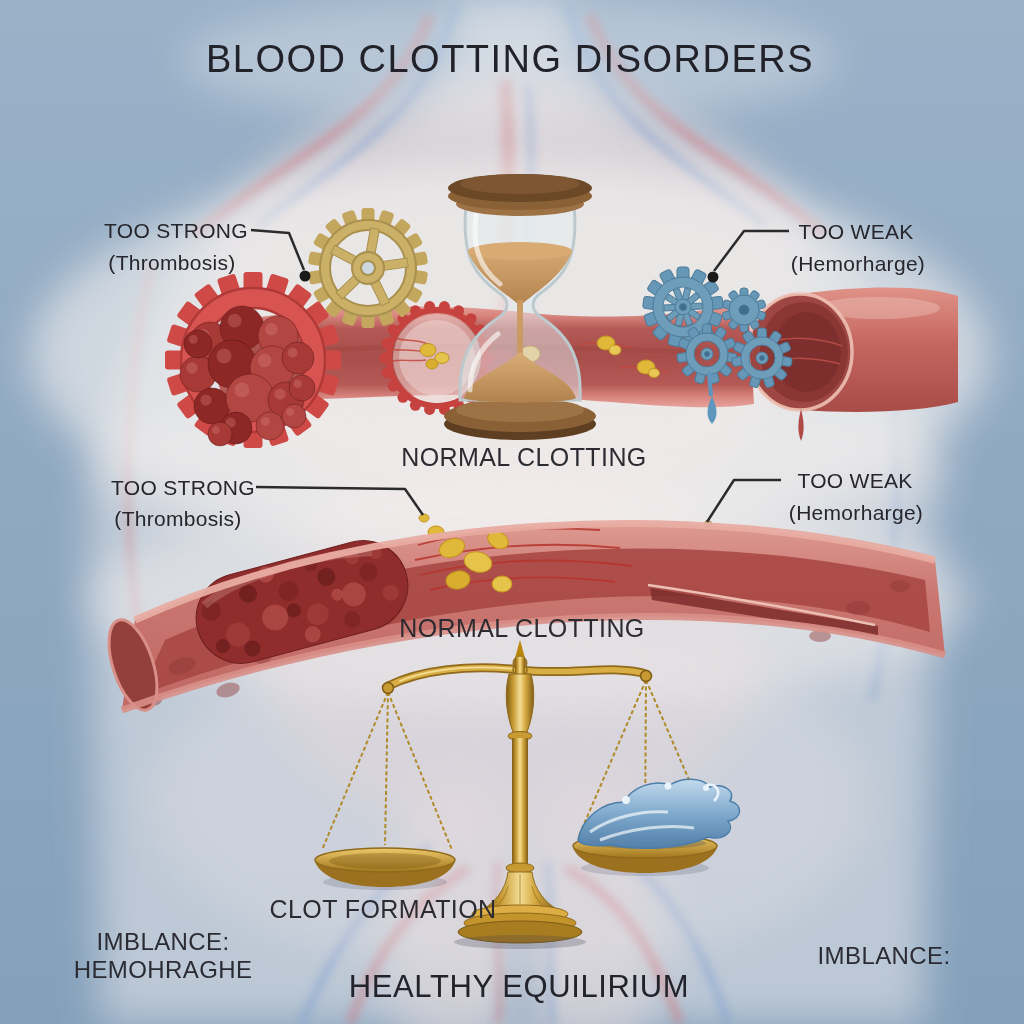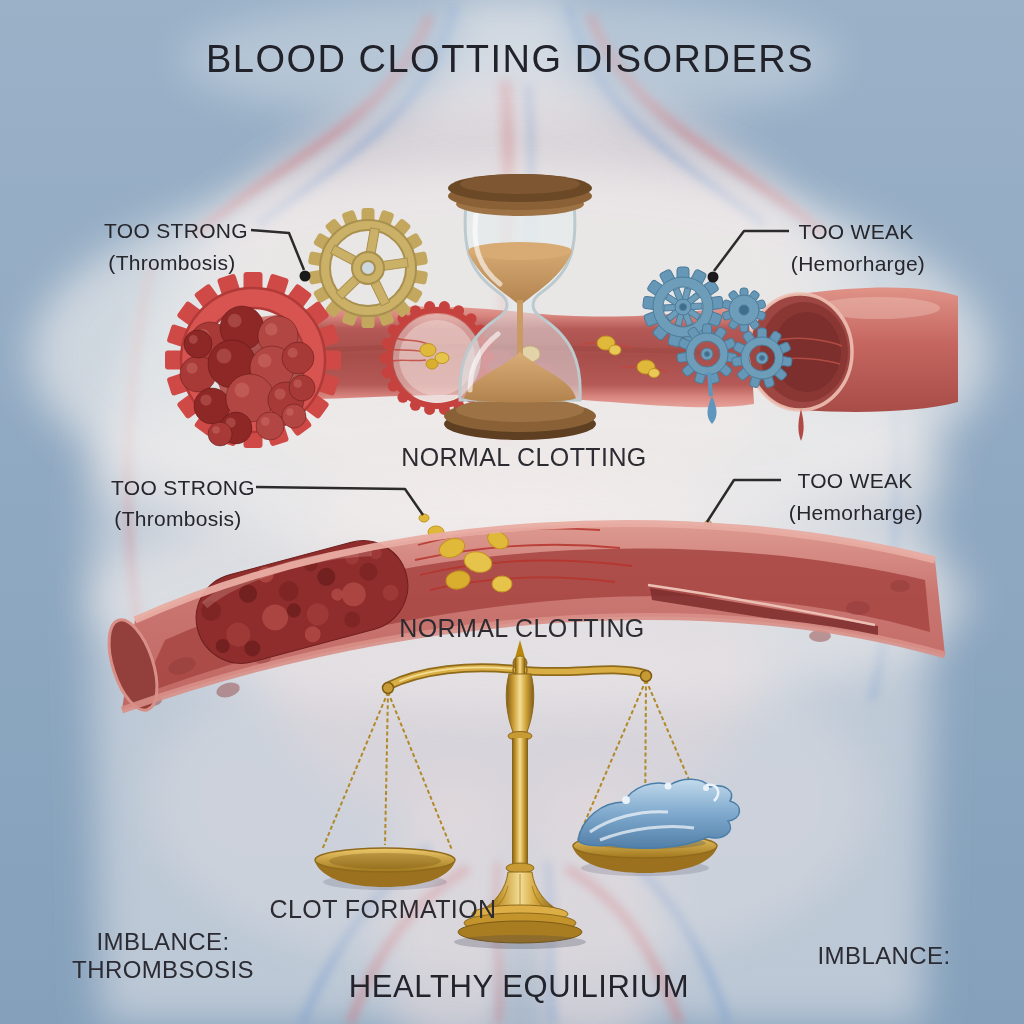--- a/index.html
+++ b/index.html
@@ -509,19 +509,19 @@
 <div class="lbl callout sub" style="left:178px;top:519px;">(Thrombosis)</div>
 <div class="lbl callout" style="left:855px;top:481px;">TOO WEAK</div>
 <div class="lbl callout sub" style="left:856px;top:513px;">(Hemorharge)</div>
 <div class="lbl caption" style="left:522px;top:628px;">NORMAL CLOTTING</div>
 
 <div class="lbl caption" style="left:383px;top:909px;">CLOT FORMATION</div>
 <div class="lbl big-caption" style="left:519px;top:967px;margin-top:20px;">HEALTHY EQUILIRIUM</div>
 
 <div class="lbl foot" style="left:163px;top:956px;">
   <div>IMBLANCE:</div>
-  <div>THROMBSOSIS</div>
+  <div>HEMOHRAGHE</div>
 </div>
 <div class="lbl foot" style="left:884px;top:956px;">
   <div>IMBLANCE:</div>
 </div>
 
 </div>
 
 </body></html>

